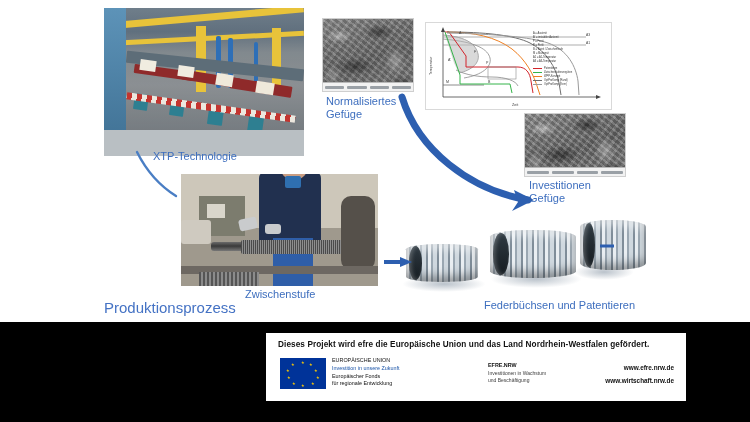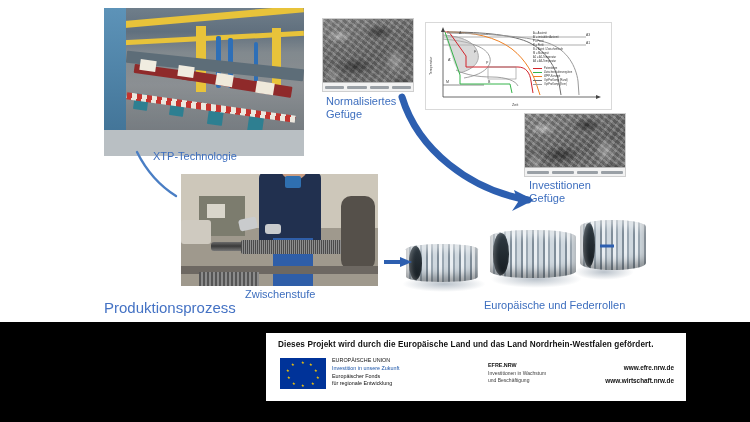--- a/index.html
+++ b/index.html
@@ -233,39 +233,39 @@
     <div class="lbl big" style="left:104px;top:299px;">Produktionsprozess</div>
 
     <div id="bearings">
       <div class="shadow" style="left:4px;top:58px;width:84px;height:16px;"></div>
       <div class="shadow" style="left:92px;top:52px;width:92px;height:18px;"></div>
       <div class="shadow" style="left:176px;top:46px;width:60px;height:16px;"></div>
       <div class="brg" style="left:8px;top:26px;width:72px;height:38px;"></div>
       <div class="brg" style="left:92px;top:12px;width:86px;height:48px;"></div>
       <div class="brg" style="left:182px;top:2px;width:66px;height:50px;"></div>
     </div>
-    <div class="lbl mid" style="left:484px;top:299px;">Europäische und Federrollen</div>
+    <div class="lbl mid" style="left:484px;top:299px;">Federbüchsen und Patentieren</div>
 
     <svg class="arrow" style="left:0;top:0;width:750px;height:322px;">
 
       <path d="M137 152 C146 170,160 186,176 196" fill="none" stroke="#4a7ec4" stroke-width="2.4" stroke-linecap="round"></path>
 
       <path d="M402 97 C418 150,470 190,528 200" fill="none" stroke="#2d5fb0" stroke-width="7" stroke-linecap="round"></path>
       <polygon points="534,200 514,190 518,202 512,211" fill="#2d5fb0"></polygon>
 
       <path d="M384 262 L404 262" fill="none" stroke="#2d5fb0" stroke-width="4"></path>
       <polygon points="412,262 400,257 400,267" fill="#2d5fb0"></polygon>
 
       <path d="M600 246 L614 246" fill="none" stroke="#2d5fb0" stroke-width="3"></path>
     </svg>
 
   </div>
 
   <div class="banner">
-    <div class="bn-title">Dieses Projekt wird durch die Europäische Land und das Land Nordrhein-Westfalen gefördert.</div>
+    <div class="bn-title">Dieses Projekt wird efre die Europäische Union und das Land Nordrhein-Westfalen gefördert.</div>
 
     <div class="eu-flag">
       <span class="star" style="left:21px;top:3px;">★</span>
       <span class="star" style="left:29px;top:5px;">★</span>
       <span class="star" style="left:34px;top:11px;">★</span>
       <span class="star" style="left:36px;top:18px;">★</span>
       <span class="star" style="left:31px;top:24px;">★</span>
       <span class="star" style="left:21px;top:26px;">★</span>
       <span class="star" style="left:12px;top:24px;">★</span>
       <span class="star" style="left:7px;top:18px;">★</span>

